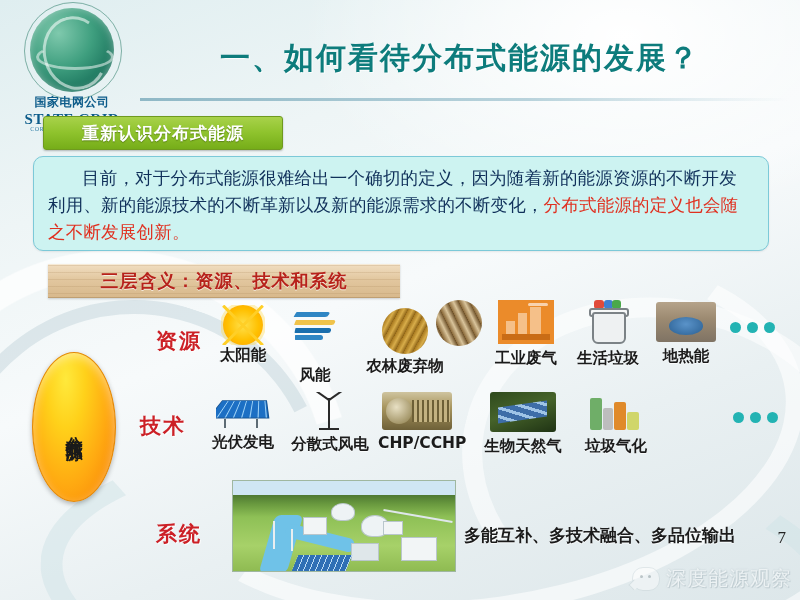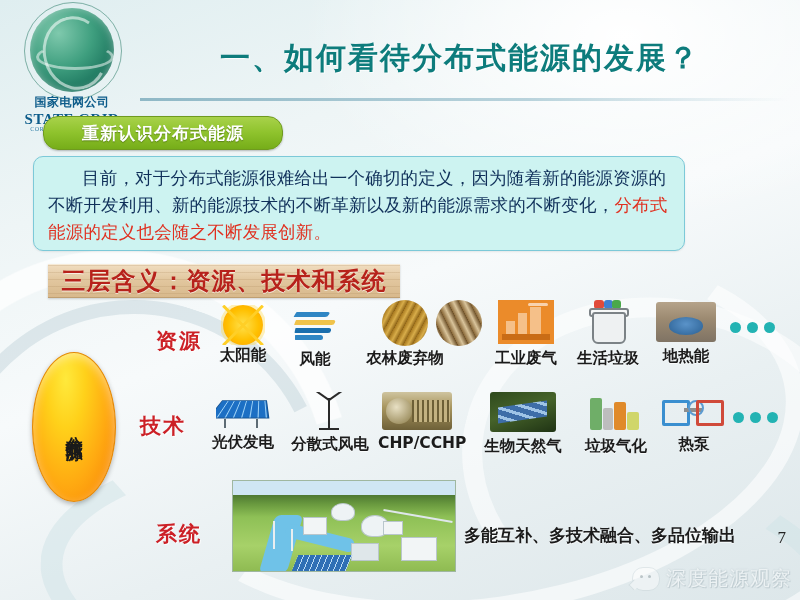--- a/index.html
+++ b/index.html
@@ -58,32 +58,32 @@
     font-size:30px;font-weight:bold;color:#0d7c7c;letter-spacing:2px;
     font-family:"DejaVu Sans","Liberation Sans",sans-serif;
     text-shadow:1px 1px 0 rgba(255,255,255,.8);
   }
   #title-rule{position:absolute;left:140px;top:98px;width:648px;height:3px;
     background:linear-gradient(90deg,#8fb8c6 0%,#b9d3dc 60%,rgba(185,211,220,0) 100%);}
 
   
   #green-tab{
     position:absolute;left:43px;top:116px;width:238px;height:32px;
-    border-radius:15px;border:1px solid #6f9a1f;
+    border-radius:3px;border:1px solid #6f9a1f;
     background:linear-gradient(180deg,#a8d24a 0%,#8fc32d 48%,#76ad19 100%);
     box-shadow:0 1px 2px rgba(0,0,0,.25);
     display:flex;align-items:center;justify-content:center;
   }
   #green-tab span{font-size:17px;font-weight:bold;color:#ffffff;letter-spacing:1px;
     font-family:"DejaVu Sans","Liberation Sans",sans-serif;
     text-shadow:0 1px 1px rgba(60,90,10,.55);}
 
   
   #def-box{
-    position:absolute;left:33px;top:156px;width:652px;height:95px;
+    position:absolute;left:33px;top:156px;width:736px;height:95px;
     border-radius:10px;border:1px solid #7cc9d8;
     background:#cdf3f1;
     box-shadow:0 1px 2px rgba(0,0,0,.08);
     padding:8px 14px 0 14px;box-sizing:border-box;
   }
   #def-box p{
     margin:0;font-size:17.5px;line-height:27px;color:#10305a;
     font-family:"DejaVu Sans","Liberation Sans",sans-serif;
     text-indent:34px;letter-spacing:.2px;
   }
@@ -92,21 +92,21 @@
   
   #wood-banner{
     position:absolute;left:48px;top:264px;width:352px;height:32px;
     background:
       repeating-linear-gradient(180deg, rgba(170,135,90,.22) 0px, rgba(170,135,90,.22) 1px, rgba(0,0,0,0) 1px, rgba(0,0,0,0) 7px),
       linear-gradient(180deg,#f0ddc0 0%,#e2c79f 45%,#d8b98c 100%);
     border-top:1px solid #f6ead6;border-bottom:1px solid #bf9f72;
     display:flex;align-items:center;justify-content:center;
     box-shadow:0 1px 2px rgba(0,0,0,.18);
   }
-  #wood-banner span{font-size:24px;font-weight:bold;color:#b7221b;letter-spacing:1px;
+  #wood-banner span{font-size:18px;font-weight:bold;color:#b7221b;letter-spacing:1px;
     font-family:"DejaVu Sans","Liberation Sans",sans-serif;
     text-shadow:0 1px 0 rgba(255,255,255,.65);}
 
   
   #oval{
     position:absolute;left:32px;top:352px;width:82px;height:148px;border-radius:50%;
     background:radial-gradient(ellipse at 40% 18%,#ffe93c 0%,#ffd11a 28%,#ffa911 62%,#f98a09 88%,#ef7a06 100%);
     border:1px solid #e2890a;
     box-shadow:0 2px 5px rgba(0,0,0,.28), inset 0 4px 10px rgba(255,255,255,.45);
     display:flex;align-items:center;justify-content:center;
@@ -295,24 +295,24 @@
 
   <div class="item" style="left:282px;top:305px;width:66px;">
     <div class="thumb" style="width:46px;height:40px;margin:0 auto;display:flex;align-items:center;justify-content:center;">
       <div class="wind-logo">
           <i class="b b1"></i>
           <i class="b b2"></i>
           <i class="b b3"></i>
           <i class="b b4"></i>
         </div>
     </div>
-    <div class="cap" style="margin-top:4px;">风能</div>
-  </div>
-
-  <div class="item" style="left:360px;top:300px;width:90px;">
+    <div class="cap" style="margin-top:20px;">风能</div>
+  </div>
+
+  <div class="item" style="left:360px;top:308px;width:90px;">
     <div class="thumb photo straw" style="width:46px;height:46px;"></div>
     <div class="cap" style="margin-top:2px;">农林废弃物</div>
   </div>
 
   <div class="item" style="left:436px;top:300px;width:46px;">
     <div class="thumb photo wood" style="width:46px;height:46px;"></div>
   </div>
 
   <div class="item" style="left:568px;top:300px;width:80px;">
     <div class="thumb" style="width:44px;height:44px;margin:0 auto;">
@@ -394,31 +394,20 @@
       <div class="gasif">
           <i class="c c1"></i>
           <i class="c c2"></i>
           <i class="c c3"></i>
           <i class="c c4"></i>
         </div>
     </div>
     <div class="cap" style="margin-top:4px;">垃圾气化</div>
   </div>
 
-  <div class="item" style="left:658px;top:394px;width:72px;">
-    <div class="thumb" style="width:64px;height:36px;margin:0 auto;">
-      <div class="hp">
-          <i class="blue"></i>
-          <i class="mid"></i>
-          <i class="fan"></i>
-          <i class="red"></i>
-        </div>
-    </div>
-    <div class="cap" style="margin-top:4px;">热泵</div>
-  </div>
 
   <div class="dots" style="left:733px;top:412px;">
     <i></i>
       <i></i>
       <i></i>
   </div>
 
   <div class="row-label" style="left:156px;top:520px;">系统</div>
 
   <div id="sys-photo">

